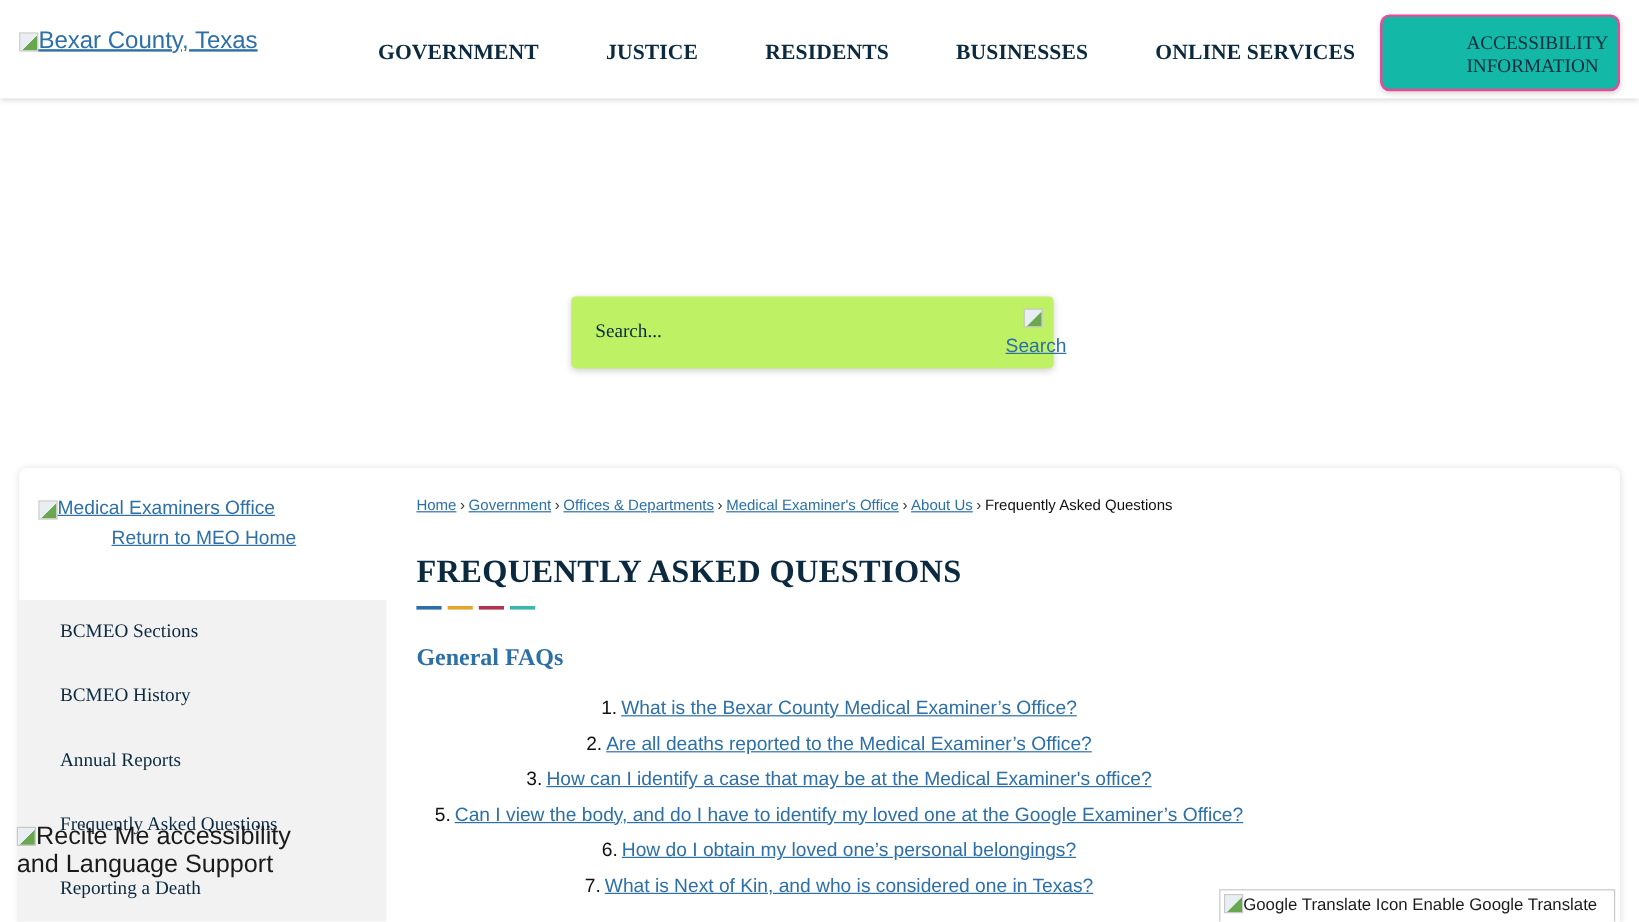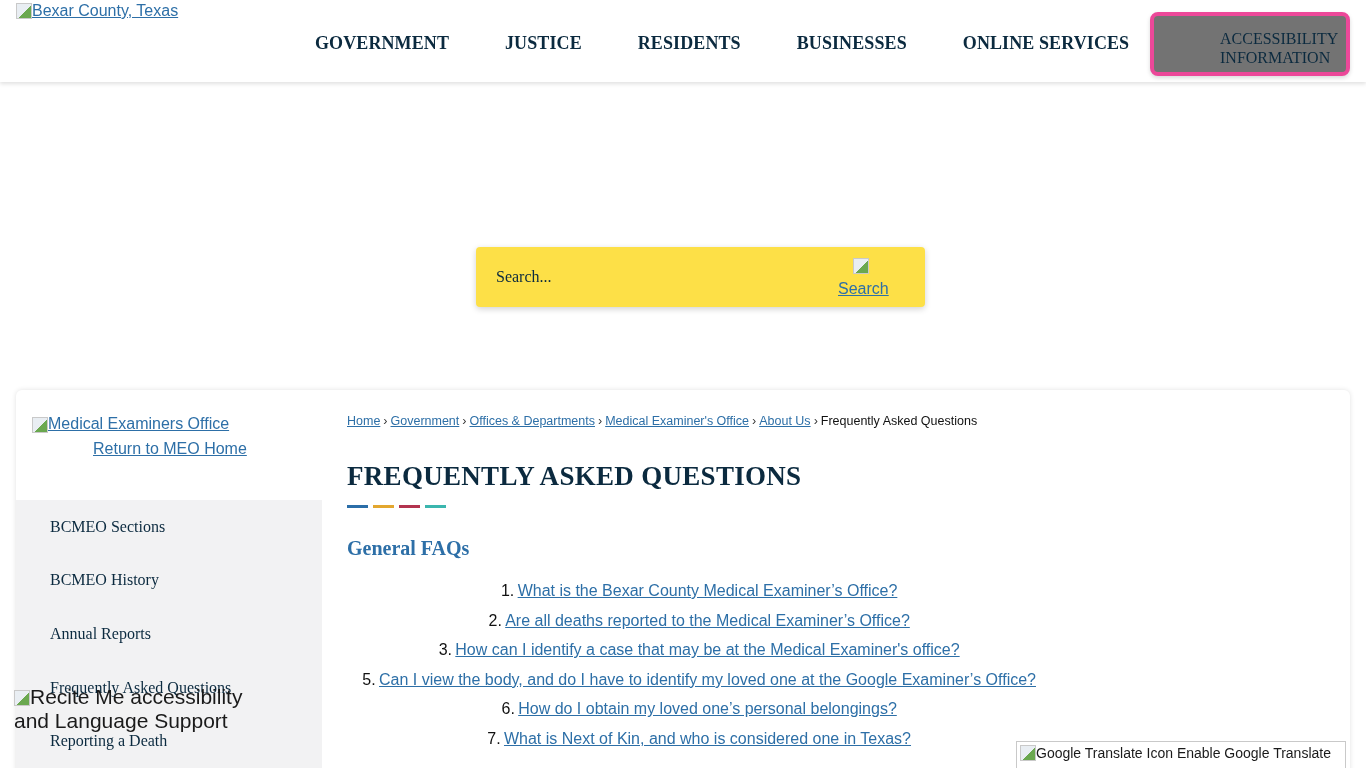--- a/index.html
+++ b/index.html
@@ -1,34 +1,34 @@
 <!DOCTYPE html>
 <html><head>
 <meta charset="utf-8">
 <style>
   * { box-sizing: border-box; margin: 0; padding: 0; }
   html, body { width: 1366px; height: 768px; overflow: hidden; background: #fff; }
   body { font-family: "Liberation Serif", serif; color: #0b2a3f; position: relative; }
 
   .header { position: absolute; left: 0; top: 0; width: 1366px; height: 82px; background: #fff;
             box-shadow: 0 2px 4px rgba(0,0,0,0.12); z-index: 5; }
-  .logo { position: absolute; left: 16px; top: 2px; font-family: "Liberation Sans", sans-serif;
-          font-size: 16px; color: #2d6fa7; text-decoration: underline; display: flex; align-items: center; }
+  .logo { position: absolute; left: 16px; top: 23px; font-family: "Liberation Sans", sans-serif;
+          font-size: 20px; color: #2d6fa7; text-decoration: underline; display: flex; align-items: center; }
   .broken-img { display: inline-block; width: 16px; height: 16px; border: 1px solid #c9c9c9;
                 background: linear-gradient(135deg, #e9eef3 55%, #6aa84f 56%); margin-right: 0; vertical-align: middle; }
   .nav { position: absolute; left: 287px; top: 33px; display: flex; }
   .nav a { font-family: "Liberation Serif", serif; font-weight: bold; font-size: 18px; color: #0b2a3f;
            text-decoration: none; padding: 0 28px; white-space: nowrap; letter-spacing: 0.1px; }
   .access-btn { position: absolute; left: 1150px; top: 12px; width: 200px; height: 64px;
-                border: 4px solid #ec4899; border-radius: 8px; background: #737373;
+                border: 2px solid #ec4899; border-radius: 8px; background: #14b8a6;
                 box-shadow: 0 2px 4px rgba(0,0,0,0.15); }
   .access-btn span { position: absolute; right: 6px; top: 13px; font-size: 16px; line-height: 19px;
                      color: #0b2a3f; text-align: left; width: 120px; }
 
-  .search-box { position: absolute; left: 476px; top: 247px; width: 449px; height: 60px; background: #fde047;
+  .search-box { position: absolute; left: 476px; top: 247px; width: 402px; height: 60px; background: #bef264;
                 border-radius: 4px; box-shadow: 0 2px 6px rgba(0,0,0,0.18); padding-left: 24px; }
   .search-input { position: absolute; left: 20px; top: 19px; width: 330px; height: 22px; border: none;
                   outline: none; font-family: "Liberation Serif", serif; font-size: 16px; color: #0b2a3f; background: transparent; }
   .search-input::placeholder { color: #0b2a3f; opacity: 1; }
   .search-btn { position: absolute; left: 362px; top: 6px; width: 46px; font-family: "Liberation Sans", sans-serif;
                 font-size: 16px; line-height: 24px; color: #2d6fa7; text-decoration: underline; text-align: center; }
   .search-btn .broken-img { margin-right: 0; }
 
   .content-card { position: absolute; left: 16px; top: 390px; width: 1334px; height: 400px; background: #fff;
                   border-radius: 6px; box-shadow: 0 0 5px rgba(0,0,0,0.12); }

